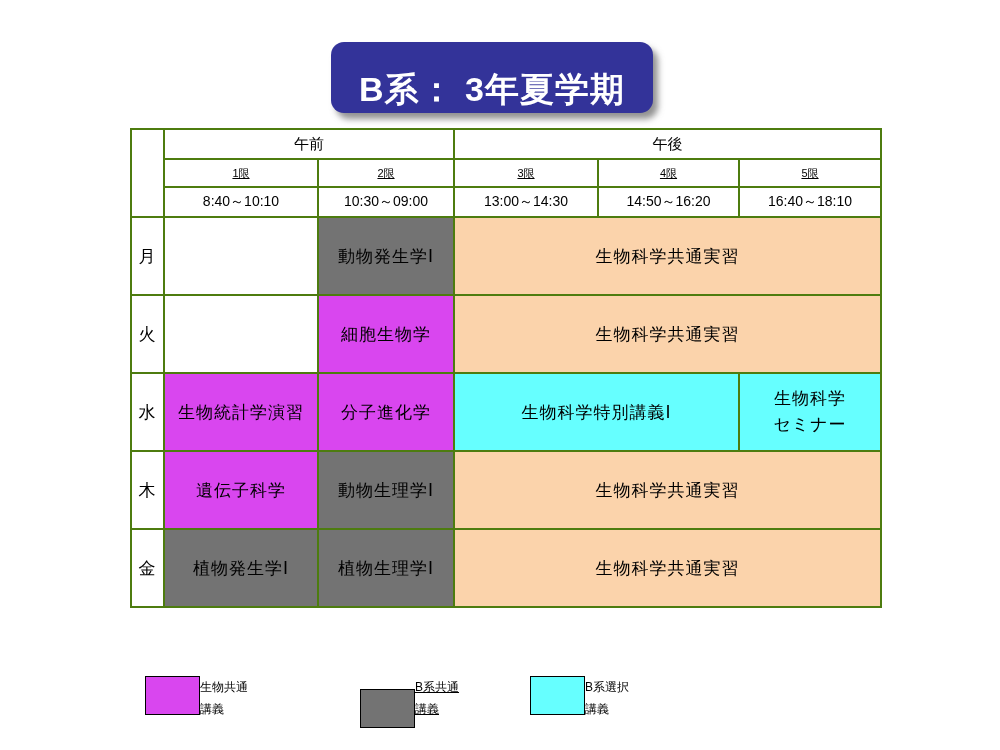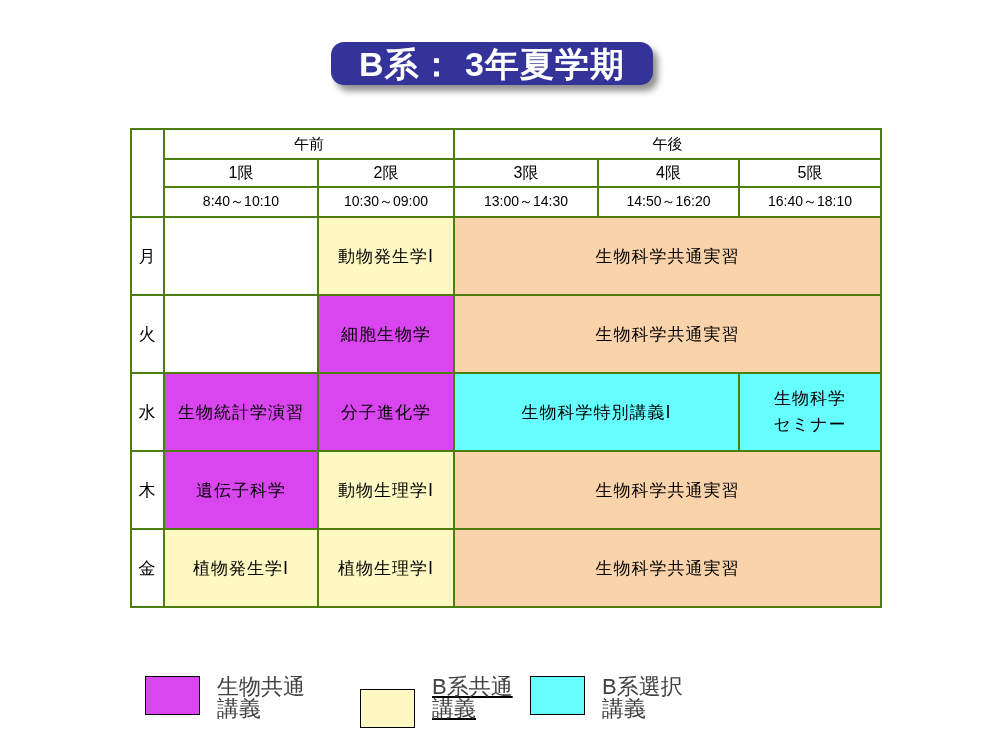--- a/index.html
+++ b/index.html
@@ -15,30 +15,30 @@
     background: #ffffff;
     overflow: hidden;
   }
 
   
   .title-box {
     position: absolute;
     left: 331px;
     top: 42px;
     width: 322px;
-    height: 43px;
+    height: 71px;
     background: #333399;
     border-radius: 13px;
     box-shadow: 5px 6px 6px rgba(110,110,110,0.75);
     color: #ffffff;
     font-size: 34px;
     font-weight: bold;
     letter-spacing: 1px;
     display: flex;
-    align-items: flex-start;
+    align-items: flex-end;
     justify-content: center;
   }
 
   
   table.timetable {
     position: absolute;
     left: 130px;
     top: 128px;
     width: 750px;
     border-collapse: collapse;
@@ -46,27 +46,27 @@
   }
   table.timetable td {
     border: 2px solid #4d7c0f;
     padding: 0;
     text-align: center;
     vertical-align: middle;
     color: #000000;
     overflow: hidden;
   }
   tr.r-group td   { height: 28px; font-size: 15px; }
-  tr.r-period td  { height: 26px; font-size: 16px; }
+  tr.r-period td  { height: 26px; font-size: 11px; text-decoration: underline; }
   tr.r-time td    { height: 28px; font-size: 14px; }
   tr.r-day td     { height: 76px; font-size: 17px; letter-spacing: 1px; }
   td.day-cell     { font-size: 16px; letter-spacing: 0; }
 
   .bg-yellow { background: #d946ef; }
-  .bg-green  { background: #fef9c3; margin-top: 13px; }
+  .bg-green  { background: #737373; margin-top: 13px; }
   .bg-cyan   { background: #66FFFF; }
   .bg-peach  { background: #FBD3AB; }
 
   td.seminar-cell {
     text-align: left;
     padding-left: 12px;
     line-height: 26px;
   }
 
   
@@ -80,24 +80,23 @@
   .lg2 { left: 360px; text-decoration: underline; }
   .lg3 { left: 530px; }
   .lg4 { left: 722px; }
   .swatch {
     width: 53px;
     height: 37px;
     border: 1px solid #000000;
     flex: 0 0 auto;
   }
   .legend-label {
-    margin-left: 17px;
-    font-size: 22px;
+    font-size: 12px;
     line-height: 22px;
-    color: #404040;
+    color: #000000;
     white-space: nowrap;
   }
 </style>
 </head>
 <body>
 
 <div class="stage">
 
   <div class="title-box">
     <span>B系： 3年夏学期</span>

